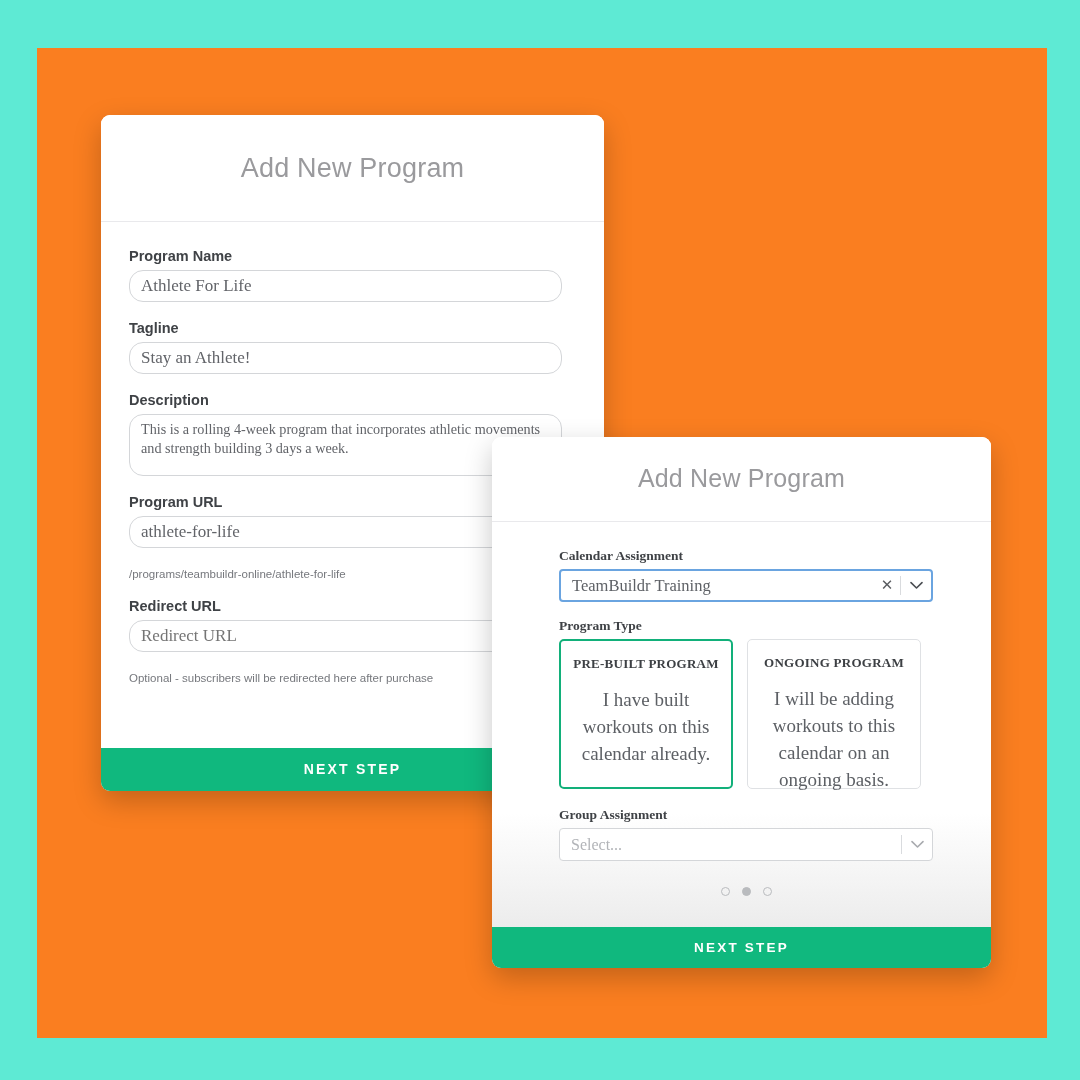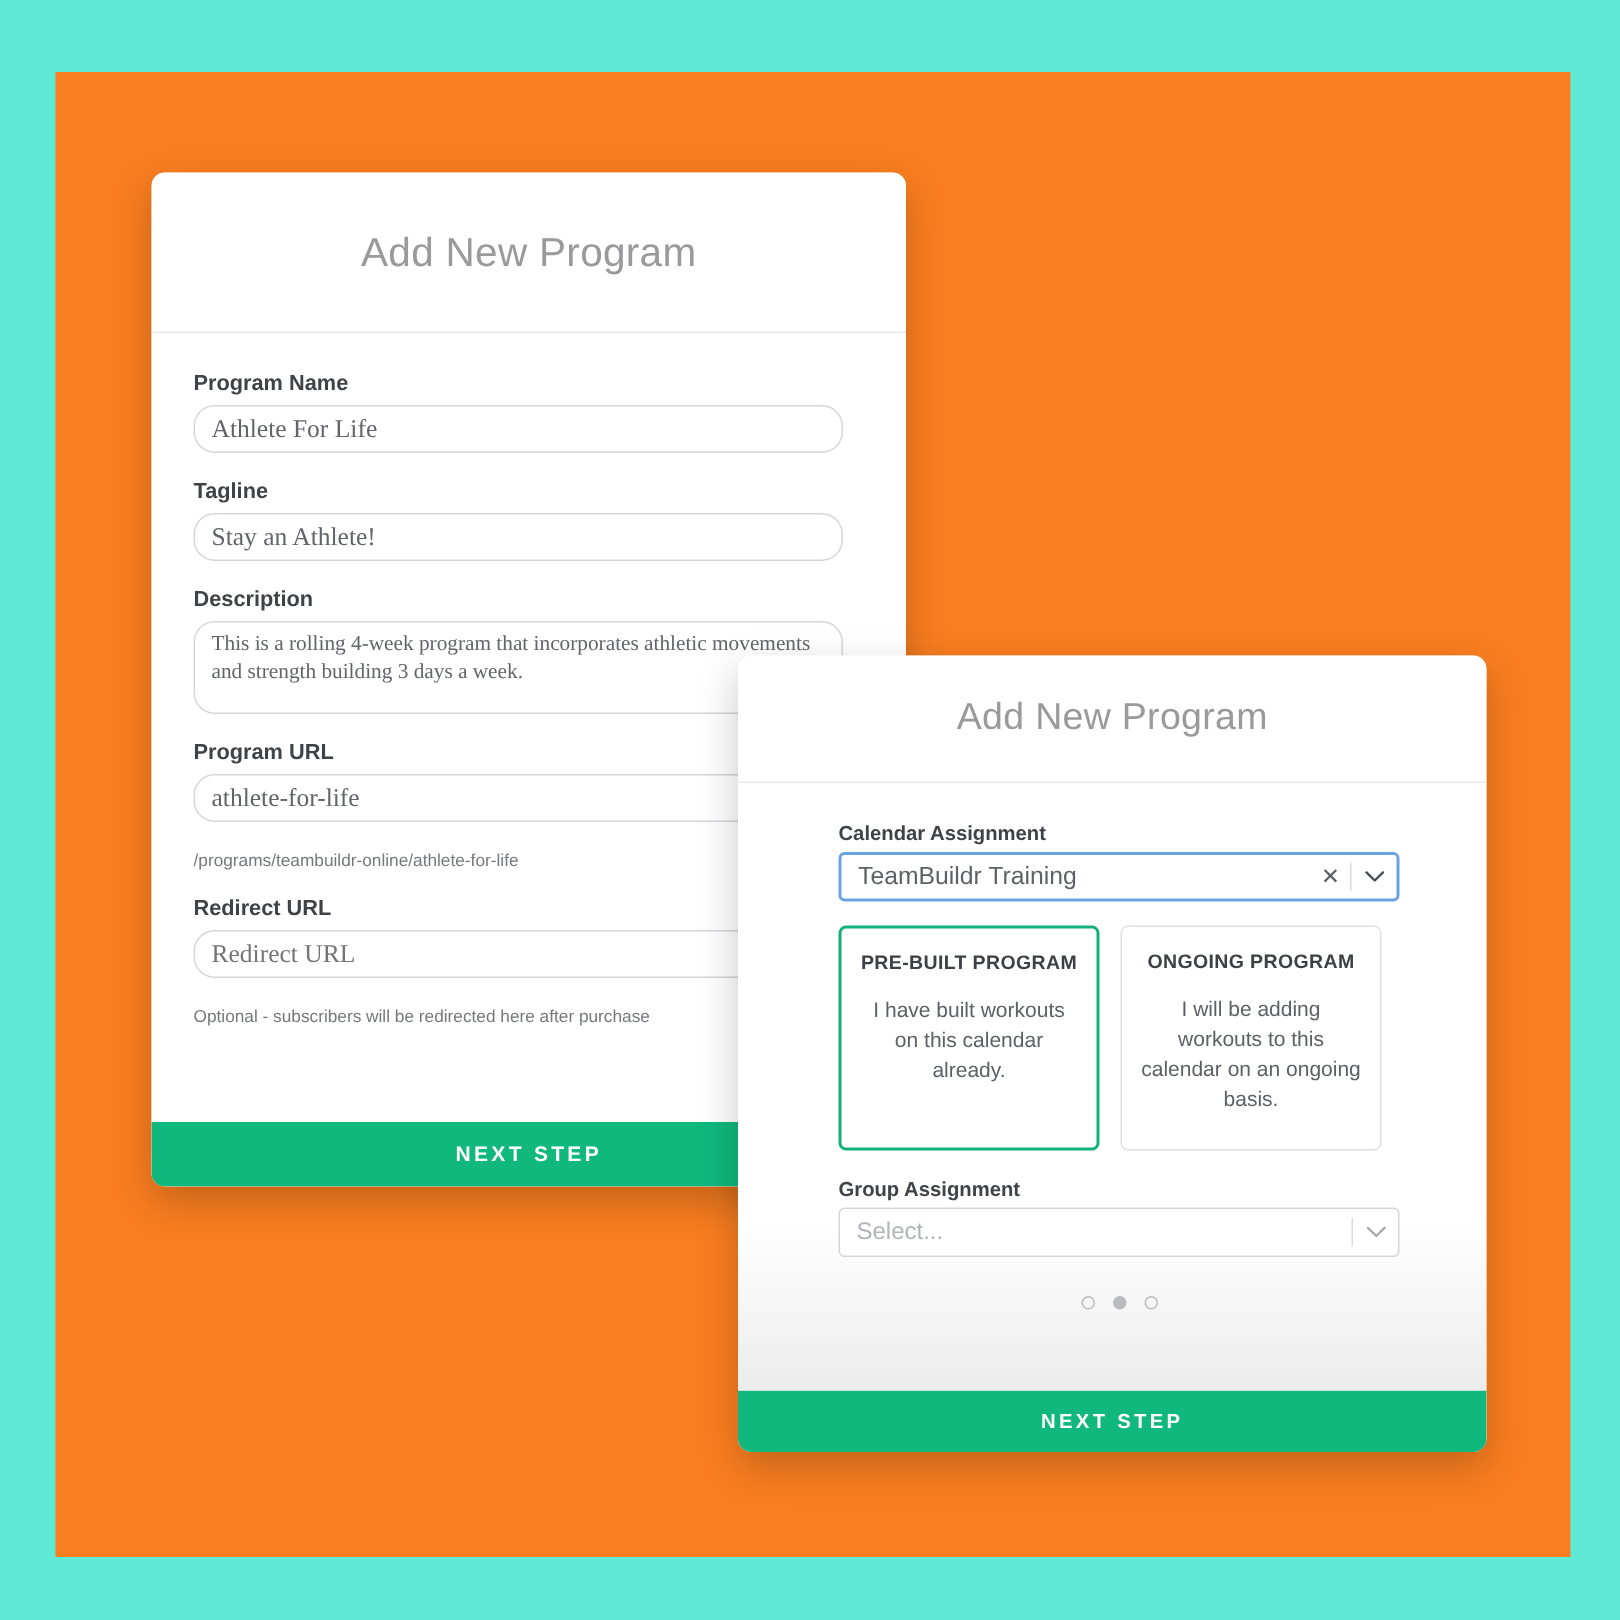--- a/index.html
+++ b/index.html
@@ -123,20 +123,21 @@
     width: 499px;
     height: 531px;
     z-index: 5;
   }
   #modal2 .modal-header { height: 85px; padding-top: 27px; }
   #modal2 .modal-title { font-size: 25px; }
   #modal2 .modal-body {
     padding: 26px 58px 0 67px;
     background: linear-gradient(180deg, #ffffff 0%, #ffffff 72%, #ececec 100%);
     position: relative;
+    font-family: Liberation Serif, serif;
   }
   #modal2 .modal-footer-btn { height: 41px; line-height: 41px; font-size: 13.5px; }
 
   #modal2 .field-label { font-size: 13.5px; margin-bottom: 5px; }
 
   
   .select-ctl {
     position: relative;
     height: 33px;
     border: 1px solid #d4d6d9;
@@ -172,21 +173,21 @@
     background: #fff;
     padding: 15px 12px 0 12px;
     text-align: center;
     cursor: pointer;
   }
   .ptype-card.selected { border: 2px solid #12B07A; }
   .ptype-title {
     font-size: 13px; font-weight: bold; color: #3d4044;
     letter-spacing: 0.25px; margin-bottom: 15px;
   }
-  .ptype-desc { font-size: 14px; color: #5d6065; line-height: 1.42; }
+  .ptype-desc { font-size: 19px; color: #5d6065; line-height: 1.42; }
 
   
   .dots {
     display: flex; gap: 12px; justify-content: center;
     margin-top: 26px;
   }
   .dot {
     width: 9px; height: 9px; border-radius: 50%;
     border: 1px solid #b9bbbe; background: transparent;
     cursor: pointer;
@@ -256,20 +257,21 @@
           <span class="sel-div"></span>
           <span class="sel-arrow">
             <svg width="13" height="9" viewBox="0 0 13 9">
               <path d="M1 1.6 L6.5 7 L12 1.6" fill="none" stroke="#4a4d52" stroke-width="1.6" stroke-linecap="round" stroke-linejoin="round"></path>
             </svg>
           </span>
         </div>
       </div>
 
       <div>
+        <label class="field-label">Program Type</label>
         <div class="ptype-row">
 
           <div class="ptype-card selected">
             <div class="ptype-title">PRE-BUILT PROGRAM</div>
             <div class="ptype-desc">I have built workouts on this calendar already.</div>
           </div>
 
           <div class="ptype-card">
             <div class="ptype-title">ONGOING PROGRAM</div>
             <div class="ptype-desc">I will be adding workouts to this calendar on an ongoing basis.</div>

